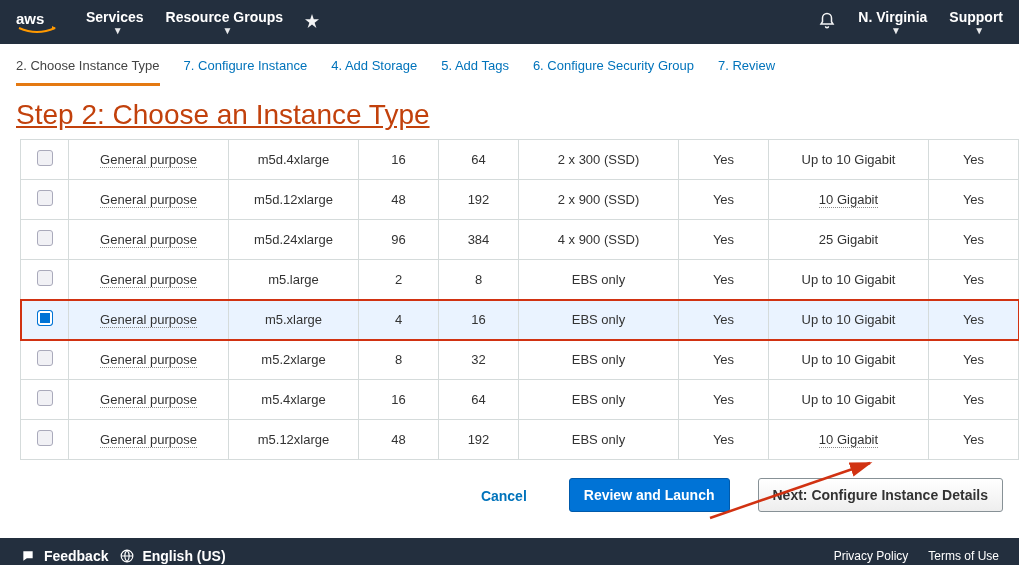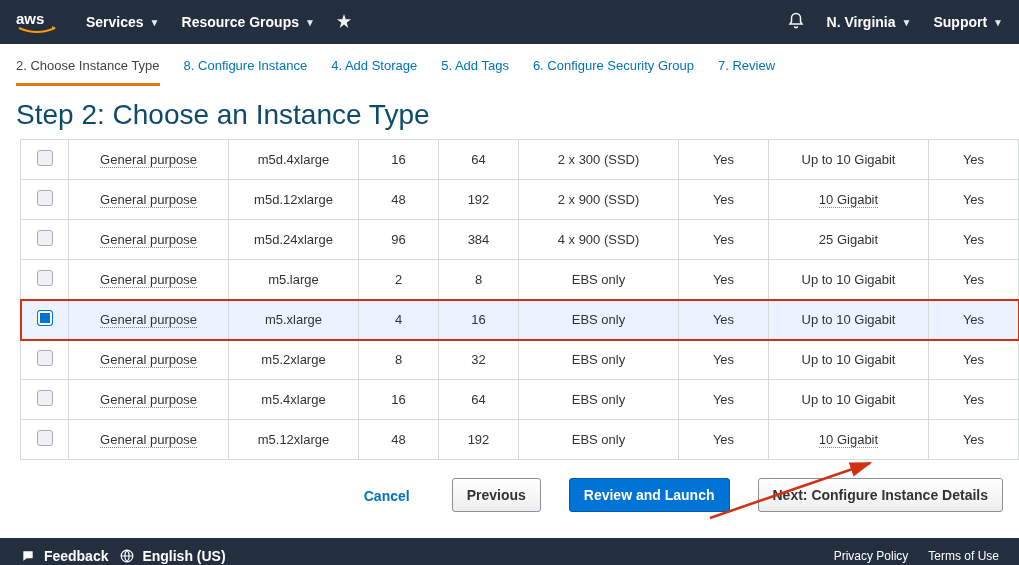--- a/index.html
+++ b/index.html
@@ -20,39 +20,41 @@
     color: #fff;
     font-size: 14px;
   }
   .aws-logo { margin-right: 28px; display:flex; align-items:center; }
   .topbar-item {
     margin-right: 22px;
     display: flex;
     align-items: center;
     cursor: pointer;
     font-weight: bold;
+    flex-direction: column;
   }
   .topbar .chev { font-size: 10px; margin-left: 6px; opacity: .9; }
   .topbar-spacer { flex: 1; }
   .topbar-icon { margin-right: 22px; opacity: .95; }
   .wizard {
     background: #fff;
     border-bottom: 1px solid transparent;
     padding: 14px 16px 0 16px;
     display: flex;
     gap: 24px;
     font-size: 13px;
   }
   .wizard a { color: #0073bb; text-decoration: none; cursor: pointer; }
   .wizard .active { color: #444; font-weight: 500; border-bottom: 3px solid #e47911; padding-bottom: 10px; }
   .step-title {
     font-size: 28px;
     font-weight: 300;
-    color: #0c4a6e;
+    color: #c2410c;
     padding: 12px 16px 8px 16px;
+    text-decoration: underline;
   }
   .table {
     width: 948px;
     margin: 0 20px;
     border-collapse: collapse;
     table-layout: fixed;
   }
   .table td {
     border: 1px solid #d5dbdb;
     padding: 10px 6px;
@@ -148,21 +150,21 @@
       <span class="chev">▼</span>
   </div>
   <div class="topbar-item" style="margin-right:0">
     <span>Support</span>
       <span class="chev">▼</span>
   </div>
 </div>
 
 <div class="wizard">
   <a class="active">2. Choose Instance Type</a>
-  <a>8. Configure Instance</a>
+  <a>7. Configure Instance</a>
   <a>4. Add Storage</a>
   <a>5. Add Tags</a>
   <a>6. Configure Security Group</a>
   <a>7. Review</a>
 </div>
 
 <div class="step-title">Step 2: Choose an Instance Type</div>
 
 <table class="table">
   <colgroup>
@@ -263,21 +265,20 @@
         <td>EBS only</td>
         <td>Yes</td>
         <td><span class="dotted">10 Gigabit</span></td>
         <td>Yes</td>
       </tr>
     </tbody>
 </table>
 
 <div class="footer-actions" style="position:relative">
   <button class="btn primary-text">Cancel</button>
-  <button class="btn">Previous</button>
   <button class="btn primary">Review and Launch</button>
   <button class="btn">Next: Configure Instance Details</button>
   <svg class="arrow-svg" width="200" height="80" style="left:700px; top:-12px;">
     <defs>
         <marker id="ah" markerWidth="10" markerHeight="10" refX="8" refY="3" orient="auto">
       <path d="M0,0 L0,6 L9,3 z" fill="#d13212"></path>
         </marker>
       </defs>
     <line x1="10" y1="70" x2="170" y2="15" stroke="#d13212" stroke-width="2.5" marker-end="url(#ah)"></line>
   </svg>

